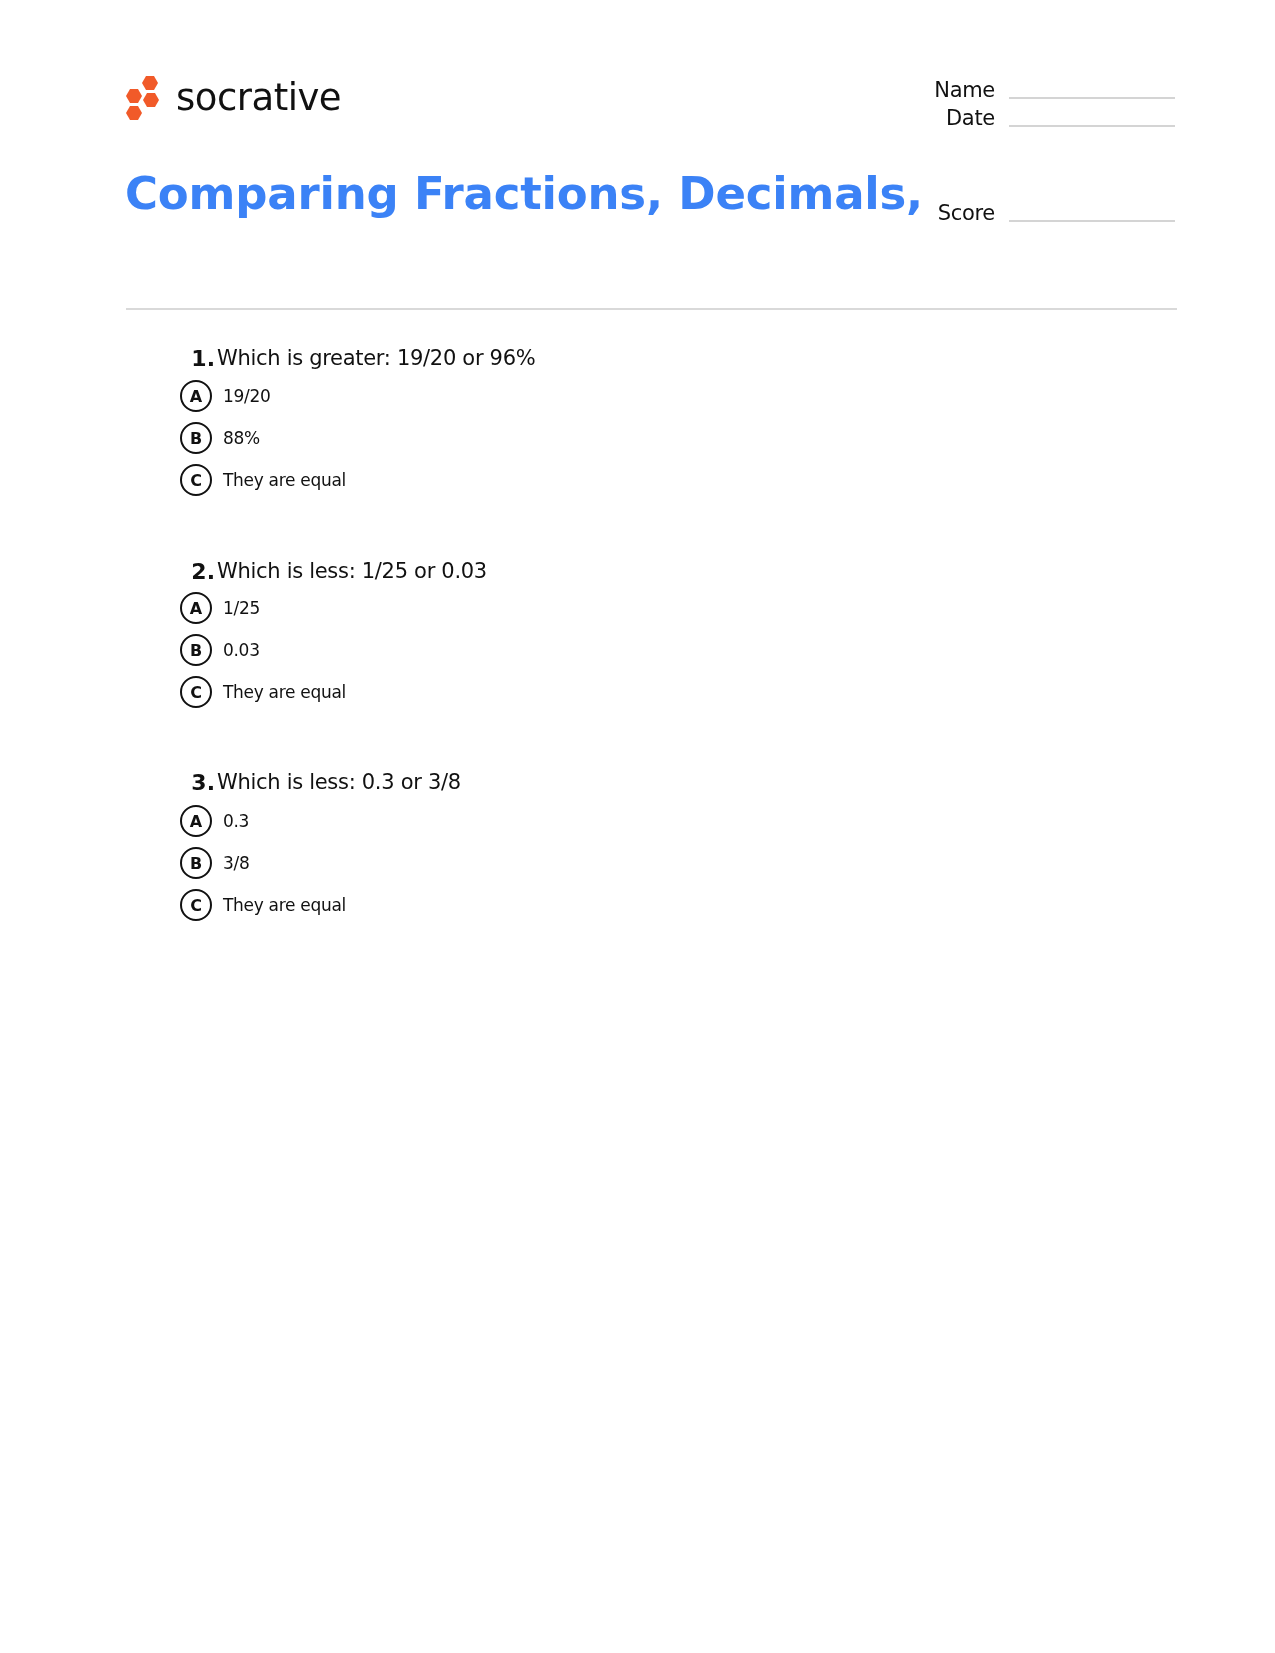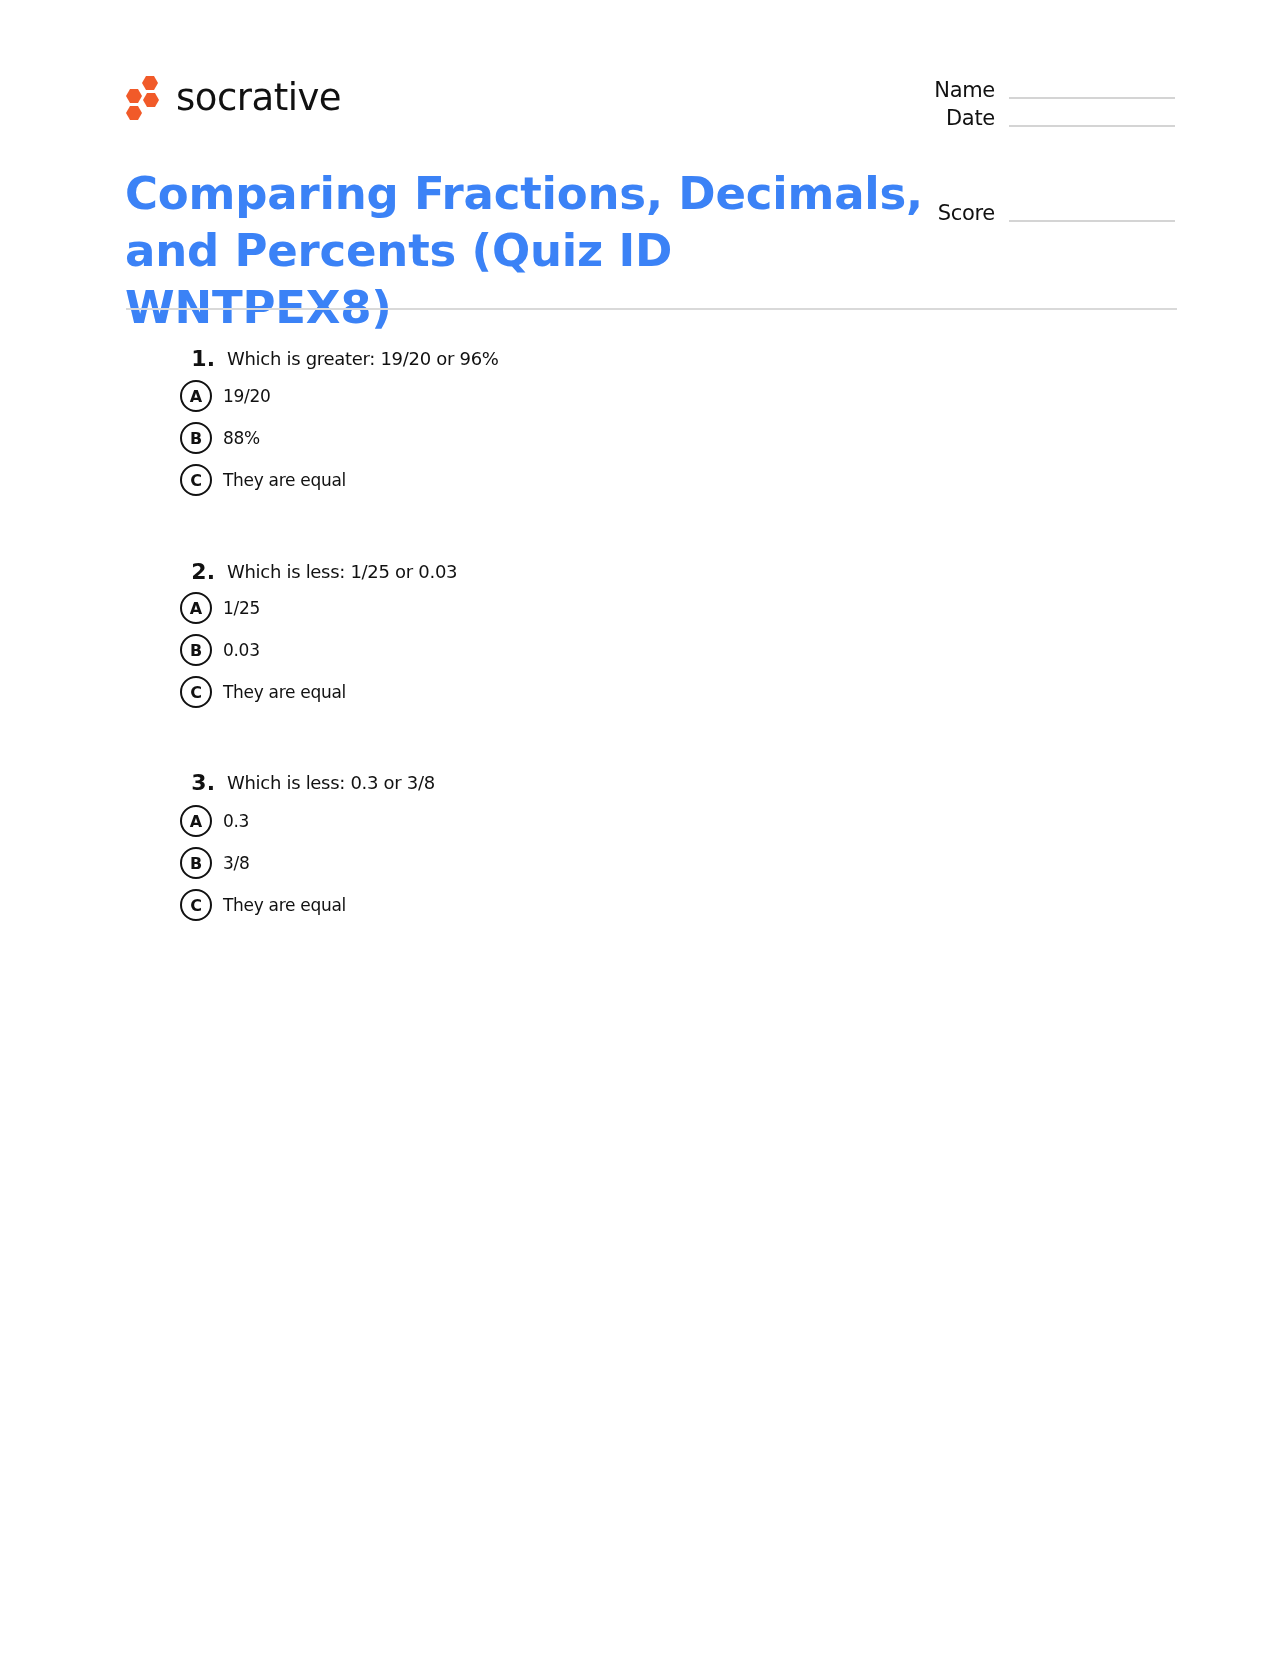--- a/index.html
+++ b/index.html
@@ -16,21 +16,21 @@
     .field-label { width: 100px; text-align: right; font-size: 21px; line-height: 24px; color: #111111; font-family: "DejaVu Sans", sans-serif; font-weight: 400; letter-spacing: -0.3px; }
     .field-line { position: absolute; left: 114px; width: 166px; height: 0; border-top: 2px solid #d4d4d4; }
 
     .title { position: absolute; left: 110px; top: 165px; width: 800px; font-family: "DejaVu Sans", sans-serif; font-weight: 700; font-size: 45px; line-height: 57px; letter-spacing: -0.2px; color: #3b82f6; margin: 0; }
 
     .divider { position: absolute; left: 111px; top: 308px; width: 1051px; height: 0; border-top: 2px solid #d9d9d9; }
 
     .question { position: absolute; left: 165px; width: 700px; }
     .q-head { position: absolute; left: 0; top: 0; height: 30px; display: flex; align-items: center; }
     .q-num { width: 35px; text-align: right; font-family: "DejaVu Sans", sans-serif; font-weight: 700; font-size: 22px; color: #111111; }
-    .q-text { margin-left: 12px; font-family: "DejaVu Sans", sans-serif; font-size: 18px; color: #111111; letter-spacing: -0.3px; text-align: center; }
+    .q-text { margin-left: 2px; font-family: "DejaVu Sans", sans-serif; font-size: 21px; color: #111111; letter-spacing: -0.3px; text-align: center; }
     .option { position: absolute; left: 0; height: 34px; display: flex; align-items: center; }
     .bubble { width: 28px; height: 28px; border: 2px solid #111111; border-radius: 50%; display: flex; align-items: center; justify-content: center; font-family: "DejaVu Sans", sans-serif; font-weight: 700; font-size: 16px; color: #111111; box-sizing: content-box; }
     .opt-text { margin-left: 11px; font-family: "DejaVu Sans", sans-serif; font-size: 17px; color: #111111; letter-spacing: -0.3px; }
   </style>
 </head>
 <body>
 
 <div class="page">
 
   <div class="logo">
@@ -55,21 +55,20 @@
       <span class="field-line" style="top:21px;"></span>
     </div>
     <div class="field-row" style="top:123px;">
       <span class="field-label">Score</span>
       <span class="field-line" style="top:21px;"></span>
     </div>
   </div>
 
   <h1 class="title">
     <span style="display:block;">Comparing Fractions, Decimals,</span>
-    <span style="display:block;">and Percents (Quiz ID WNTPEX8)</span>
   </h1>
 
   <div class="divider"></div>
 
   <div class="question" style="top:343px;">
     <div class="q-head">
       <span class="q-num">1.</span>
       <span class="q-text">Which is greater: 19/20 or 96%</span>
     </div>
     <div class="option" style="top:36px;">

